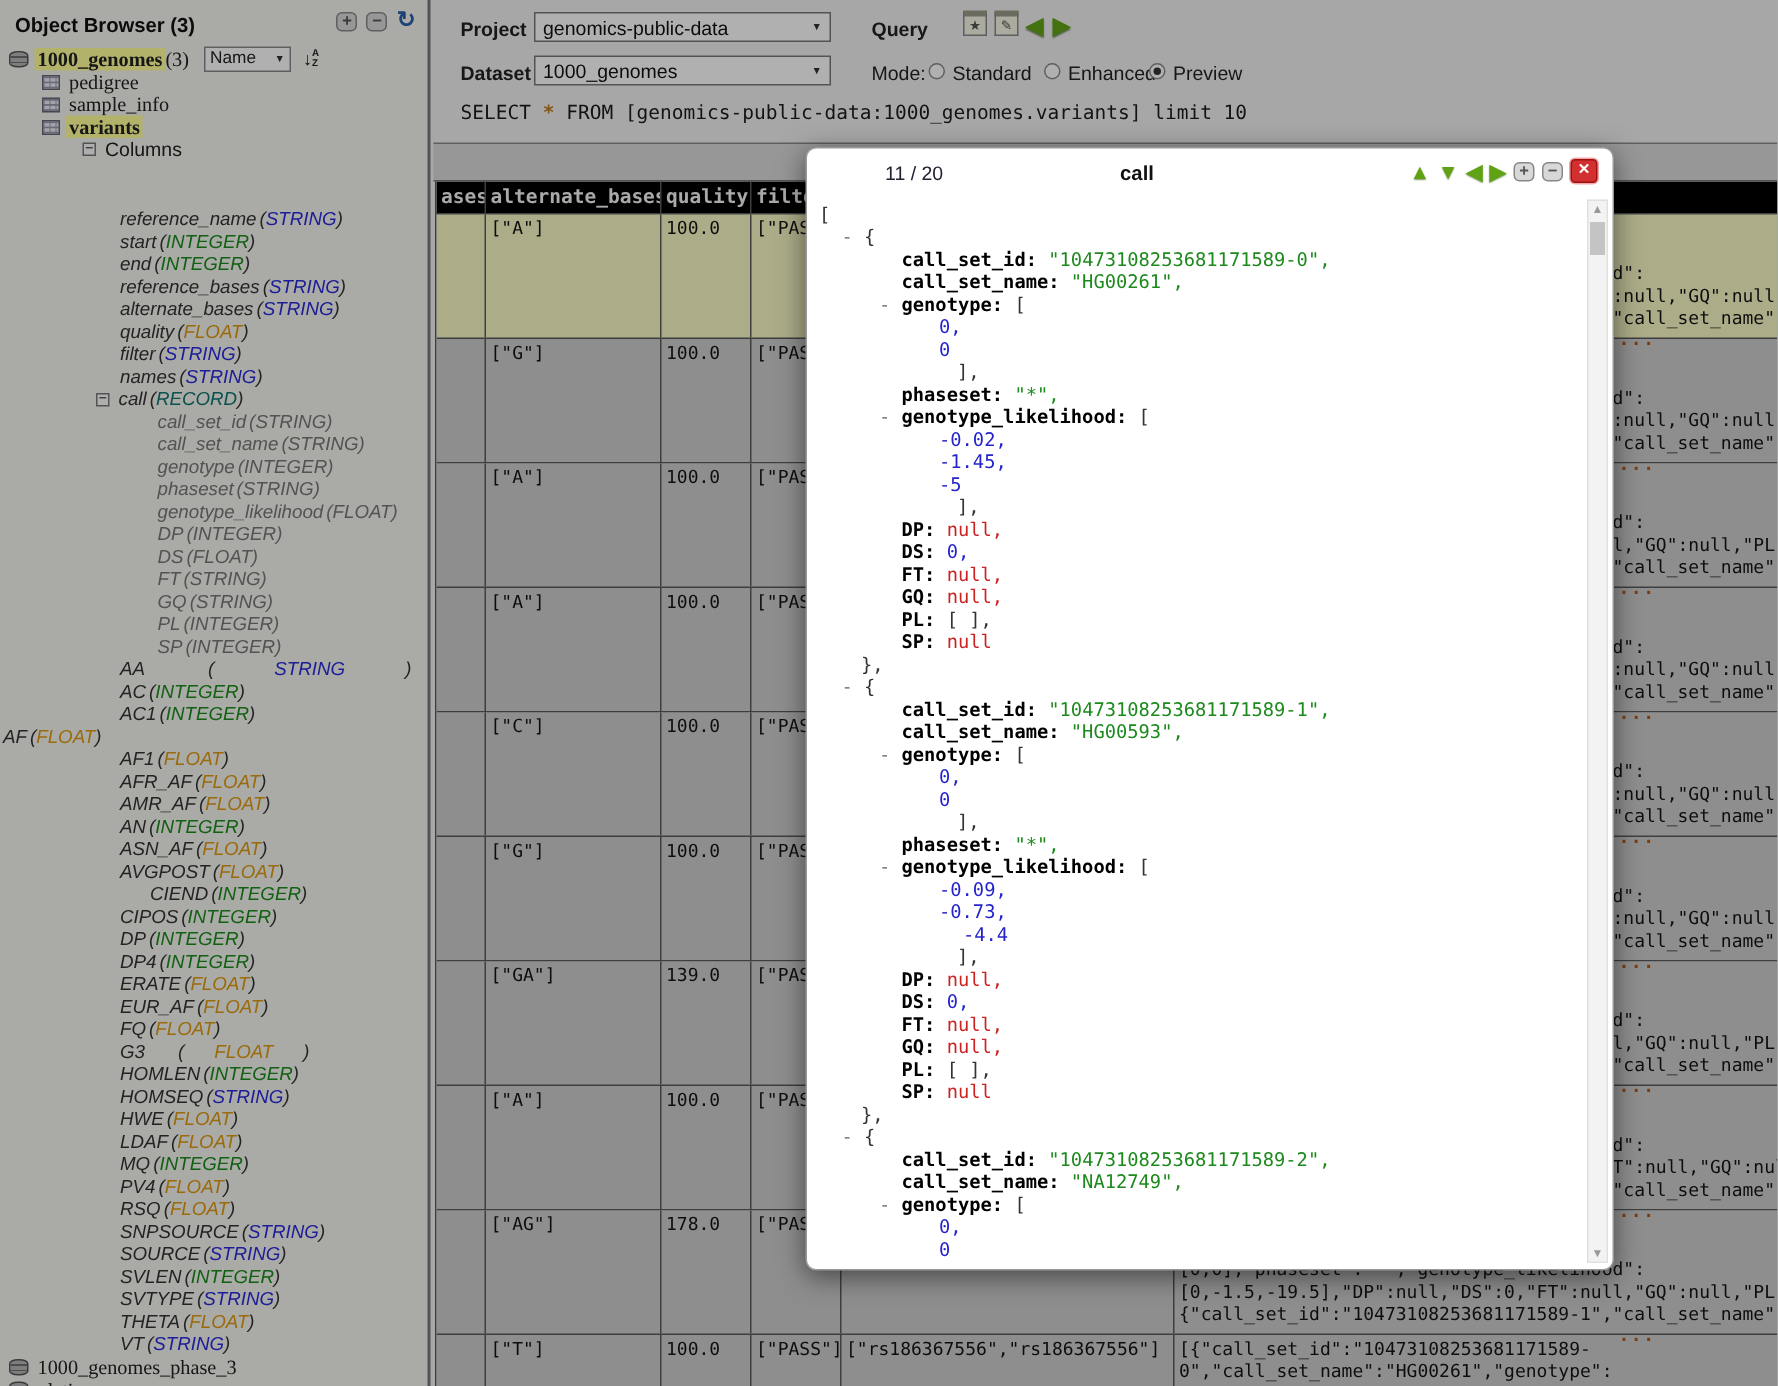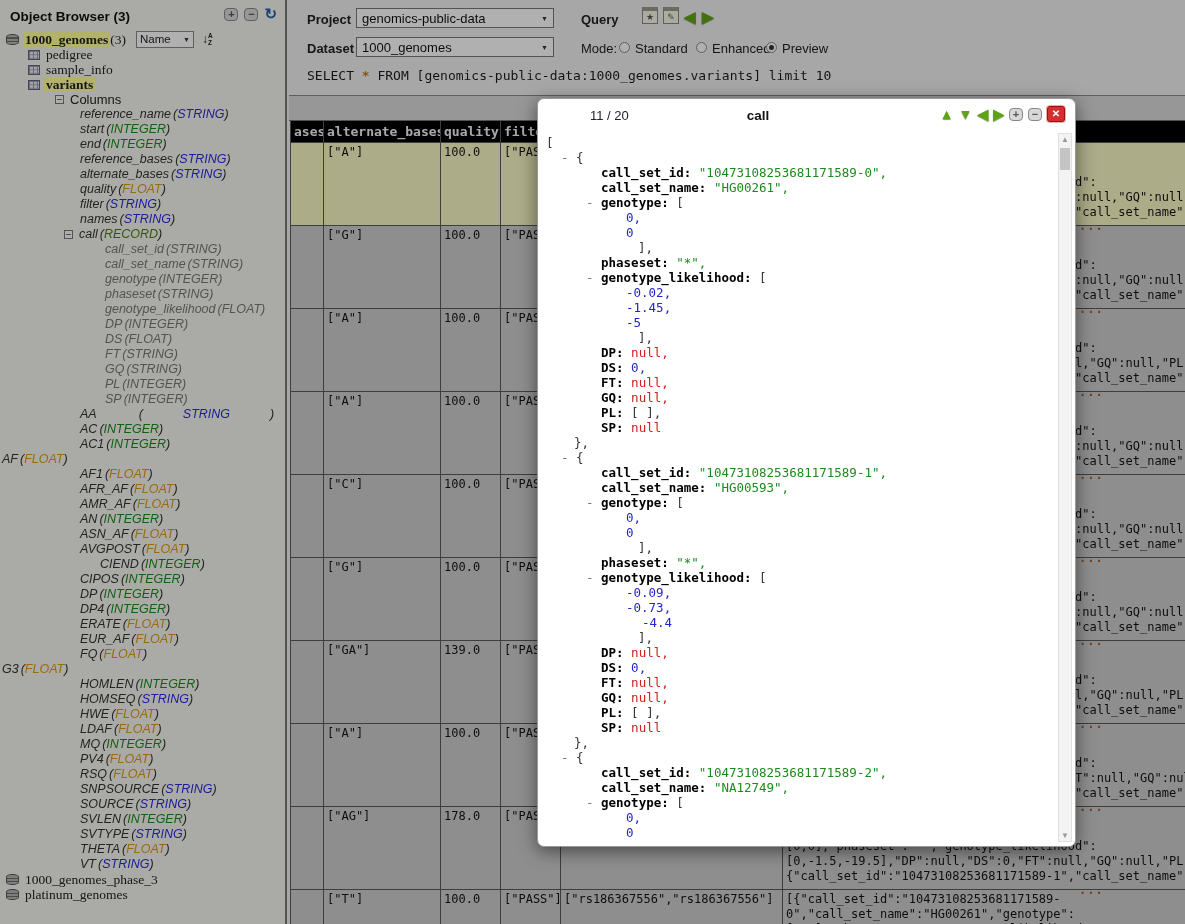--- a/index.html
+++ b/index.html
@@ -20,21 +20,21 @@
 
   .tree { padding-top:4px; }
   .trow { height:15px; line-height:15px; white-space:nowrap; font-size:13px; color:#222;
           display:flex; align-items:center; }
   .trow .lbl { padding:0 2px; }
   .trow .srf { font-family:"Liberation Serif", serif; font-size:13.5px; }
   .trow .b { font-weight:bold; }
   .trow .hl { background:#ffff99; }
   .fldtxt { font-style:italic; font-size:12.5px; color:#333; font-family:"Liberation Sans",sans-serif; }
   .t-STRING { color:#2a2ad8; } .t-INTEGER { color:#1a8a1a; }
-  .t-FLOAT { color:#dd9911; } .t-RECORD { color:#4d7c0f;text-align:right; }
+  .t-FLOAT { color:#dd9911; } .t-RECORD { color:#0f766e;text-align:right; }
   .muted .fldtxt, .muted .t-STRING, .muted .t-INTEGER, .muted .t-FLOAT, .muted .t-RECORD { color:#777; }
   .ic { flex:0 0 auto; margin-right:4px; }
   .ic-db { width:13px; height:11px; border:1px solid #555; border-radius:6px / 3px;
            background:repeating-linear-gradient(#b5b5b5 0 2.5px, #6e6e6e 2.5px 3.6px); }
   .ic-table { width:12px; height:10px; border:1px solid #667; background-color:#e9ebf2;
               background-image:linear-gradient(#99a 1px, transparent 1px),
                                linear-gradient(90deg,#99a 1px, transparent 1px);
               background-size:4px 3.4px; }
   .ic-exp { width:9px; height:9px; border:1px solid #777; background:#fafafa; color:#333;
             font-size:9px; line-height:7px; text-align:center; font-family:"DejaVu Sans Mono",monospace; }
@@ -146,21 +146,21 @@
           <span class="lbl srf">sample_info</span>
         </div>
         <div class="trow" style="padding-left: 28px;">
           <span class="ic ic-table"></span>
           <span class="lbl hl b srf">variants</span>
         </div>
         <div class="trow" style="padding-left: 55px;">
           <span class="ic ic-exp">−</span>
           <span class="lbl">Columns</span>
         </div>
-        <div class="trow" style="padding-left: 78px;">
+        <div class="trow" style="padding-left: 78px; margin-top: 32px;">
           <span class="lbl fldtxt">reference_name</span>
           <span class="fldtxt"> (</span>
           <span class="fldtxt t-STRING">STRING</span>
           <span class="fldtxt">)</span>
         </div>
         <div class="trow" style="padding-left: 78px;">
           <span class="lbl fldtxt">start</span>
           <span class="fldtxt"> (</span>
           <span class="fldtxt t-INTEGER">INTEGER</span>
           <span class="fldtxt">)</span>
@@ -369,21 +369,21 @@
           <span class="fldtxt"> (</span>
           <span class="fldtxt t-FLOAT">FLOAT</span>
           <span class="fldtxt">)</span>
         </div>
         <div class="trow" style="padding-left: 78px;">
           <span class="lbl fldtxt">FQ</span>
           <span class="fldtxt"> (</span>
           <span class="fldtxt t-FLOAT">FLOAT</span>
           <span class="fldtxt">)</span>
         </div>
-        <div class="trow" style="">
+        <div class="trow" style="padding-left: 78px; gap: 20px;">
           <span class="lbl fldtxt">G3</span>
           <span class="fldtxt"> (</span>
           <span class="fldtxt t-FLOAT">FLOAT</span>
           <span class="fldtxt">)</span>
         </div>
         <div class="trow" style="padding-left: 78px;">
           <span class="lbl fldtxt">HOMLEN</span>
           <span class="fldtxt"> (</span>
           <span class="fldtxt t-INTEGER">INTEGER</span>
           <span class="fldtxt">)</span>

